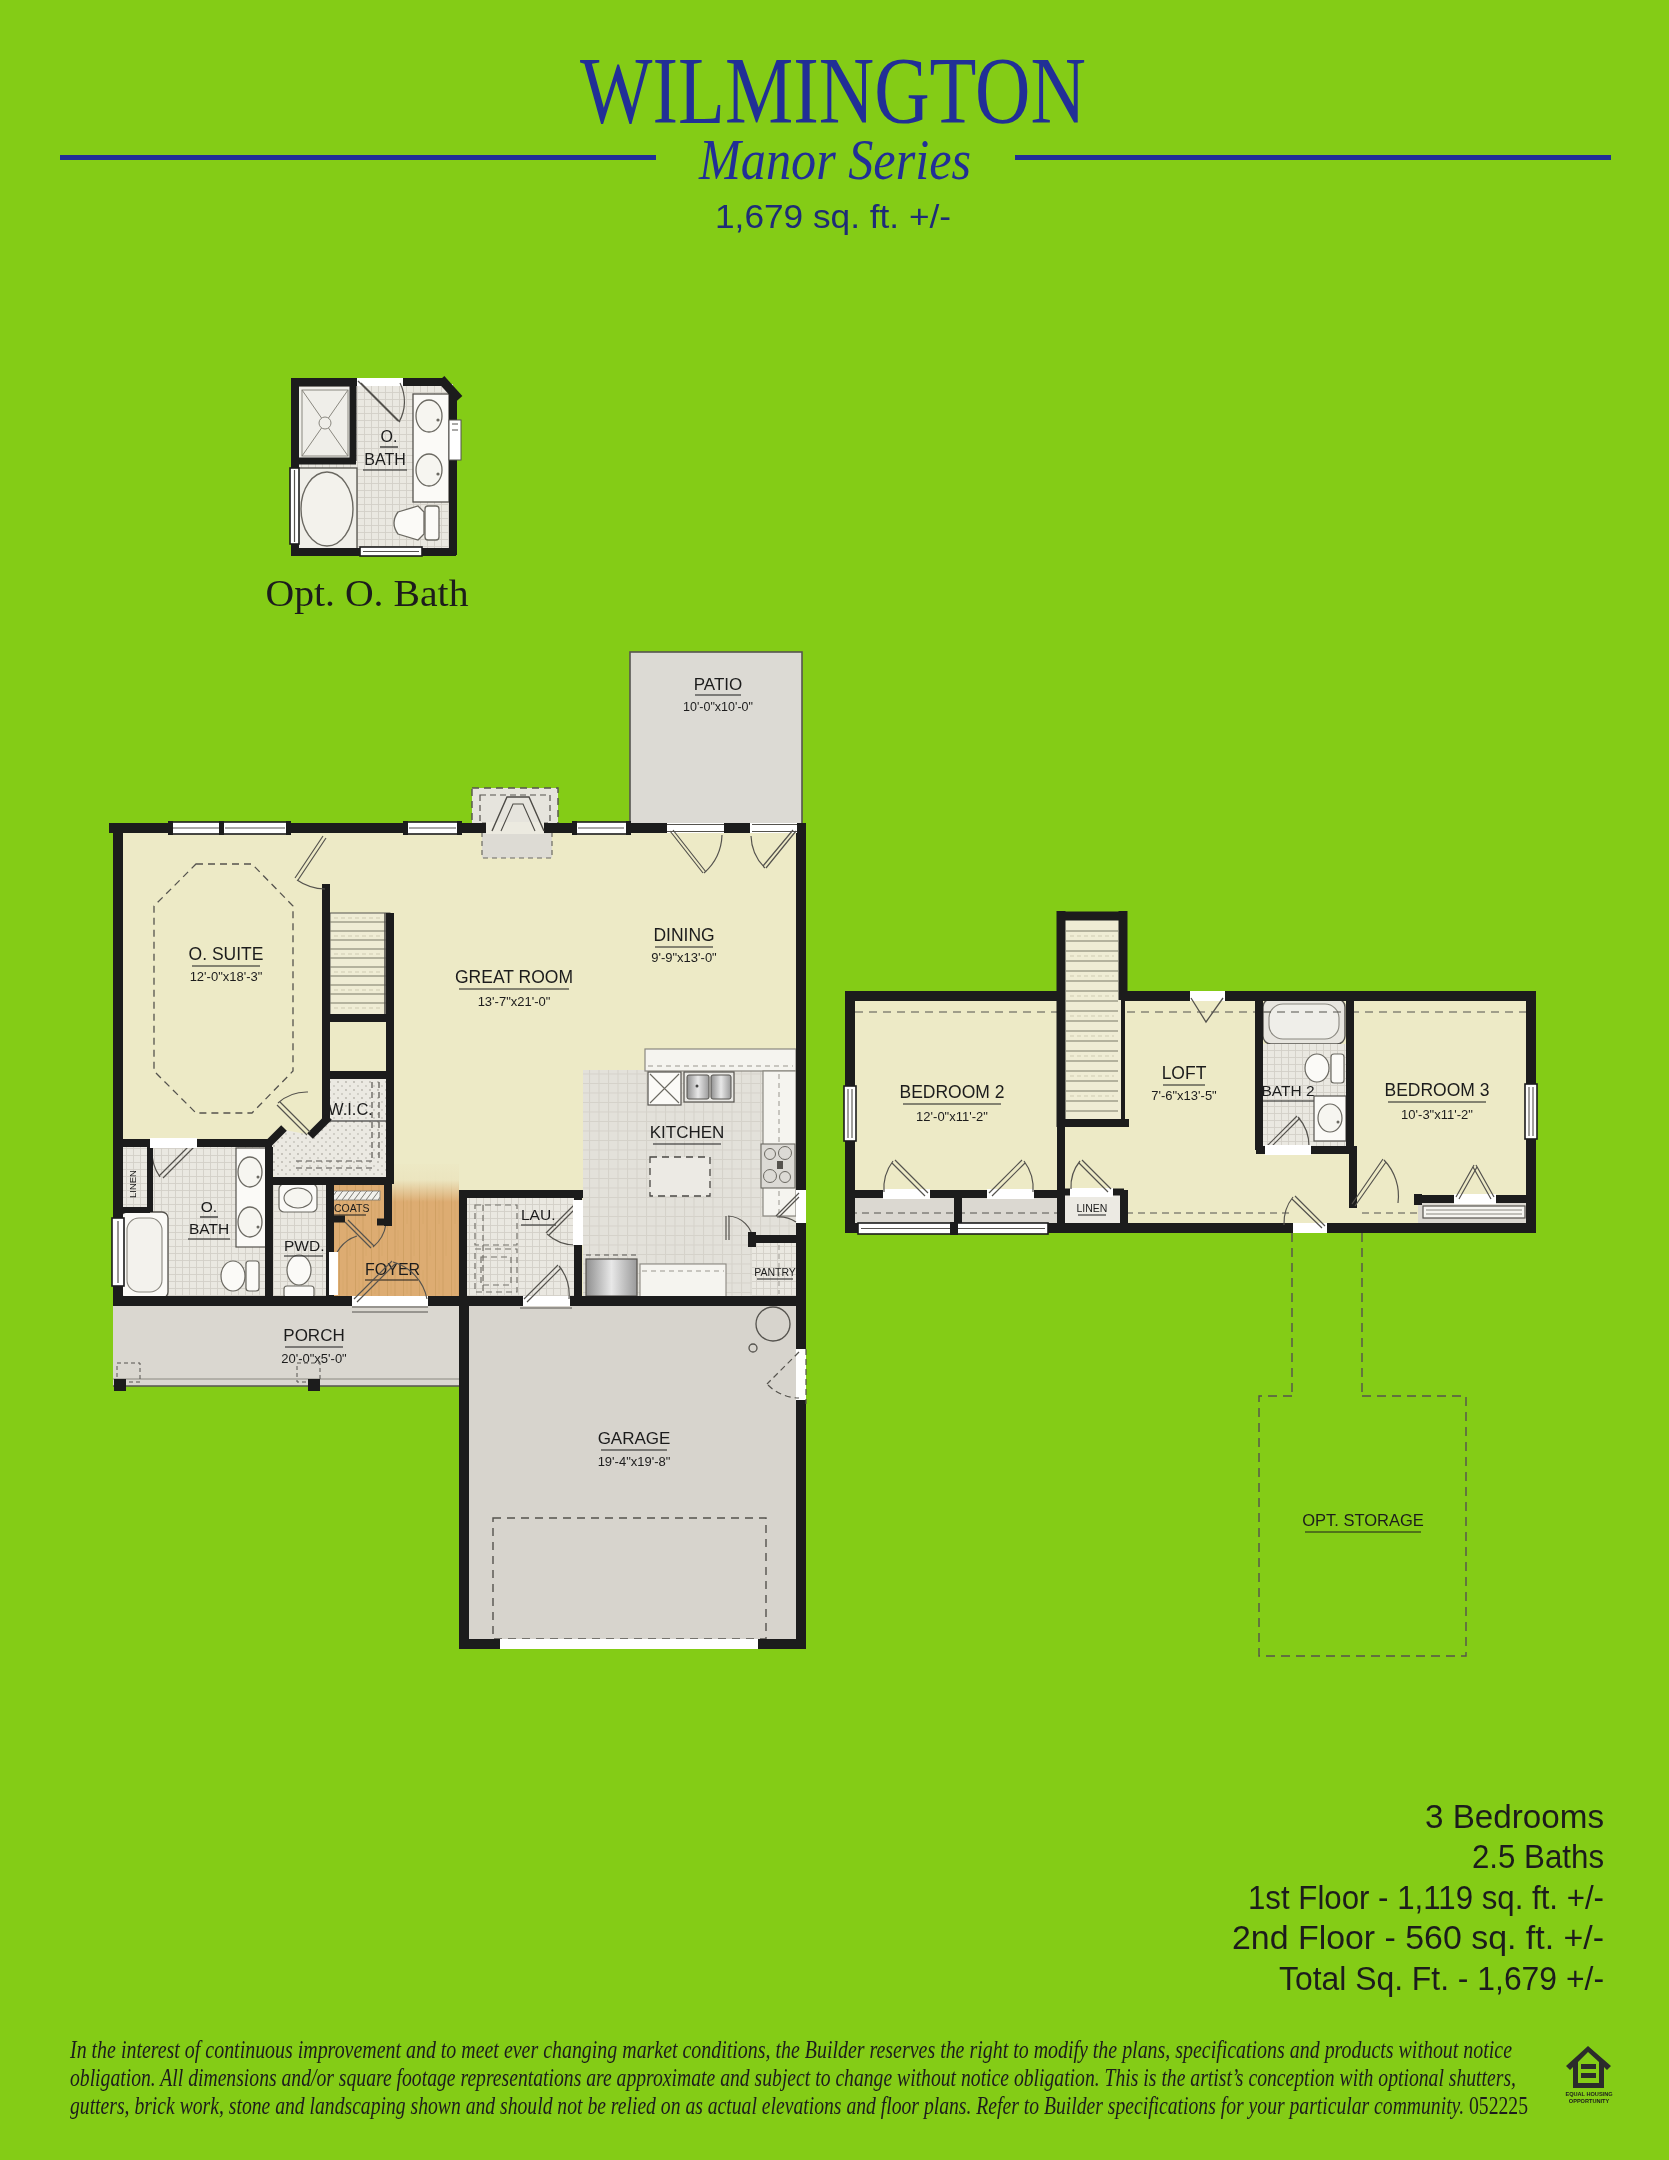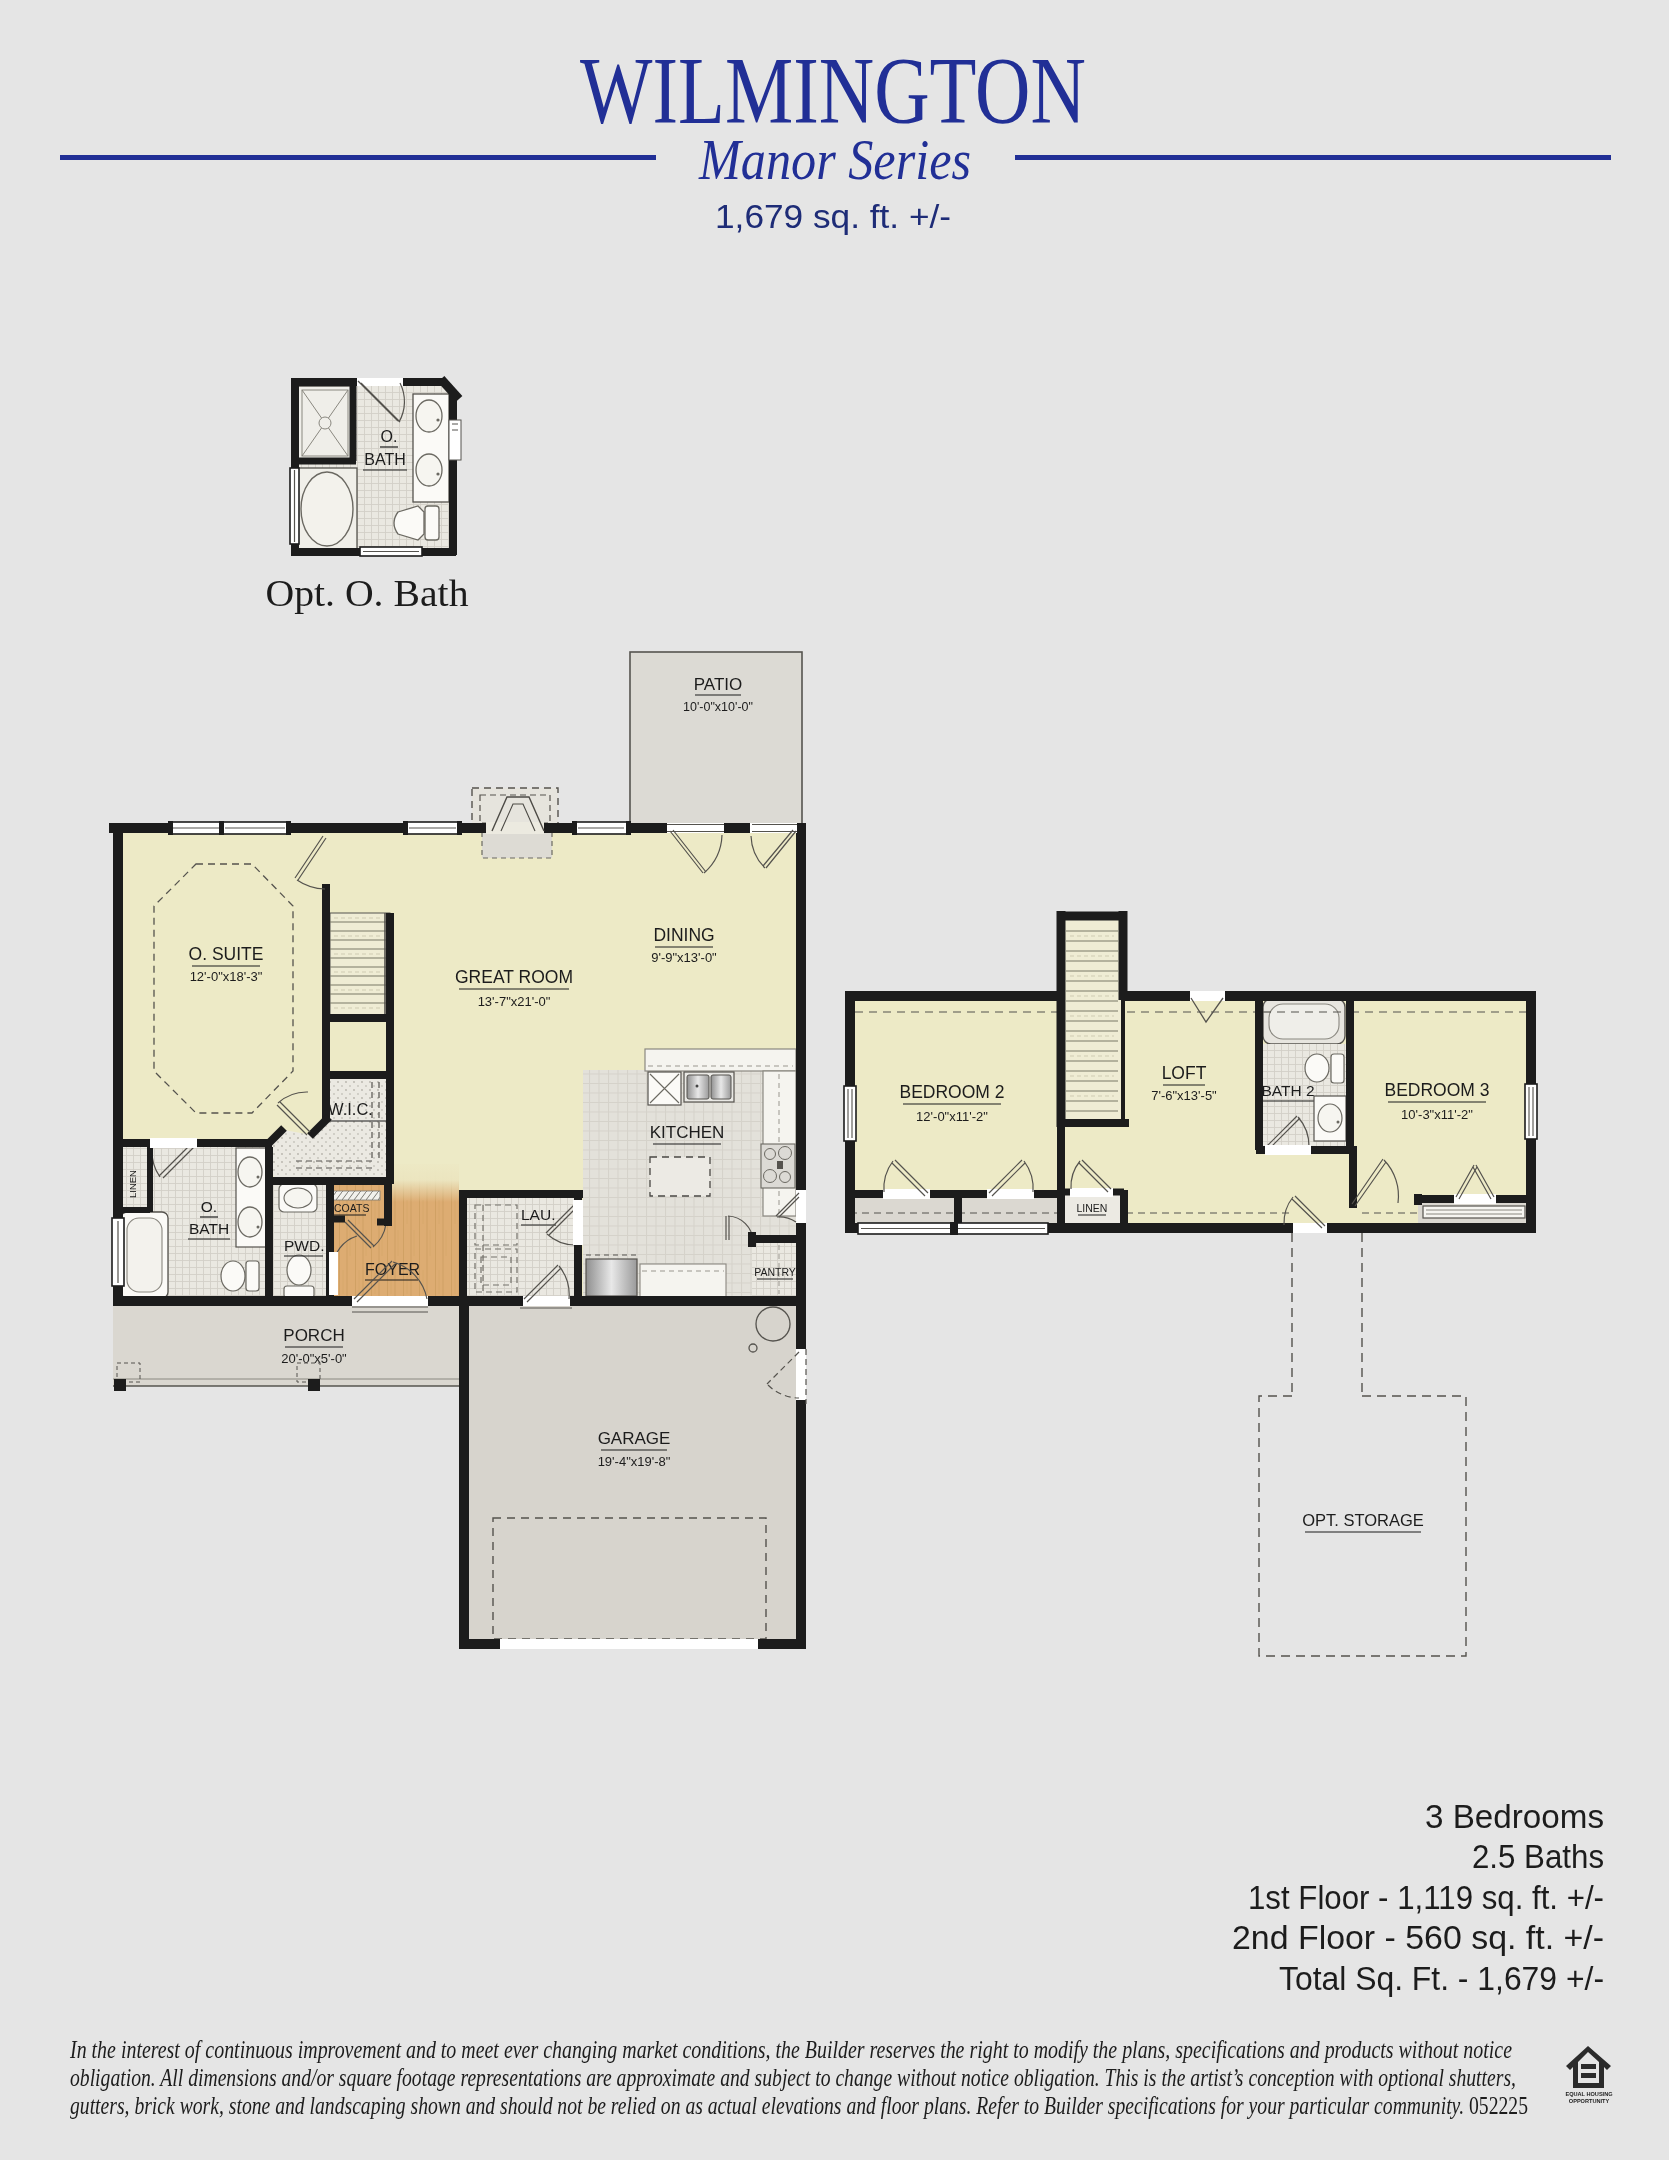--- a/index.html
+++ b/index.html
@@ -1,16 +1,16 @@
 <!DOCTYPE html>
 <html><head>
 <meta charset="utf-8">
 <style>
   html,body{margin:0;padding:0;background:#ffffff;}
-  #page{position:relative;width:1669px;height:2160px;background:#e5e5e5;overflow:hidden;}
+  #page{position:relative;width:1669px;height:2160px;background:#84cc16;overflow:hidden;}
   svg{position:absolute;left:0;top:0;}
   text{font-family:"Liberation Sans",sans-serif;fill:#1c1c1c;}
   text.ser{font-family:"Liberation Serif",serif;}
 </style>
 </head>
 <body>
 <div id="page">
 <svg width="1669" height="2160" viewBox="0 0 1669 2160">
 <defs>
   <pattern id="tile" width="7" height="7" patternUnits="userSpaceOnUse">

